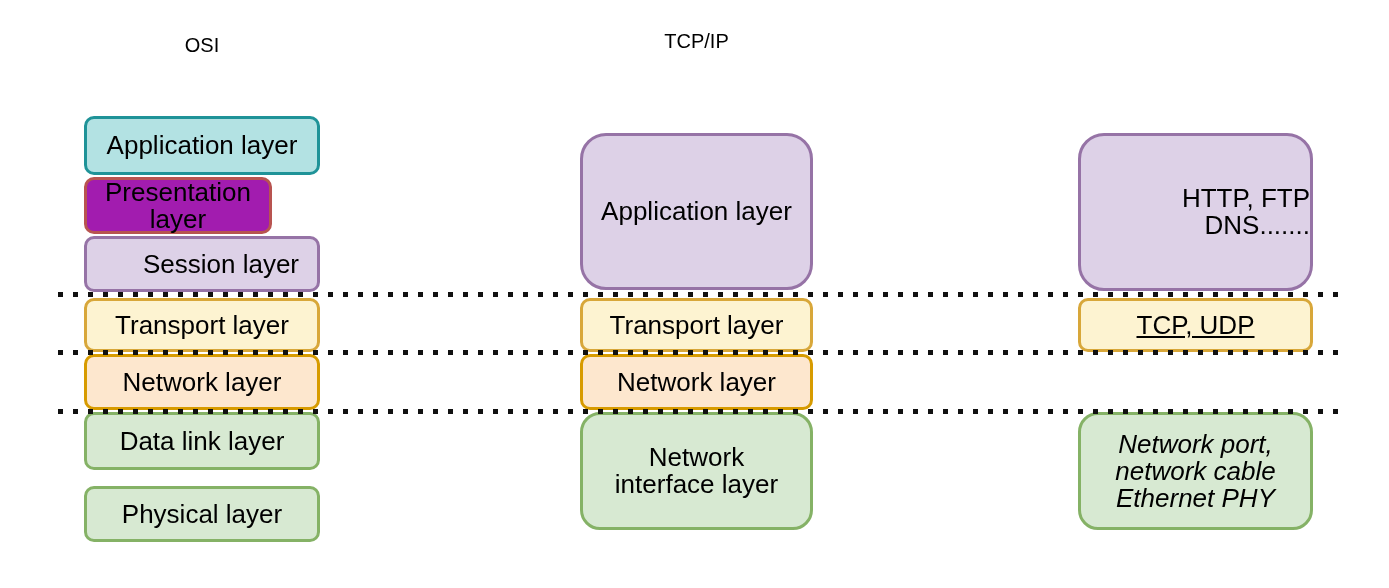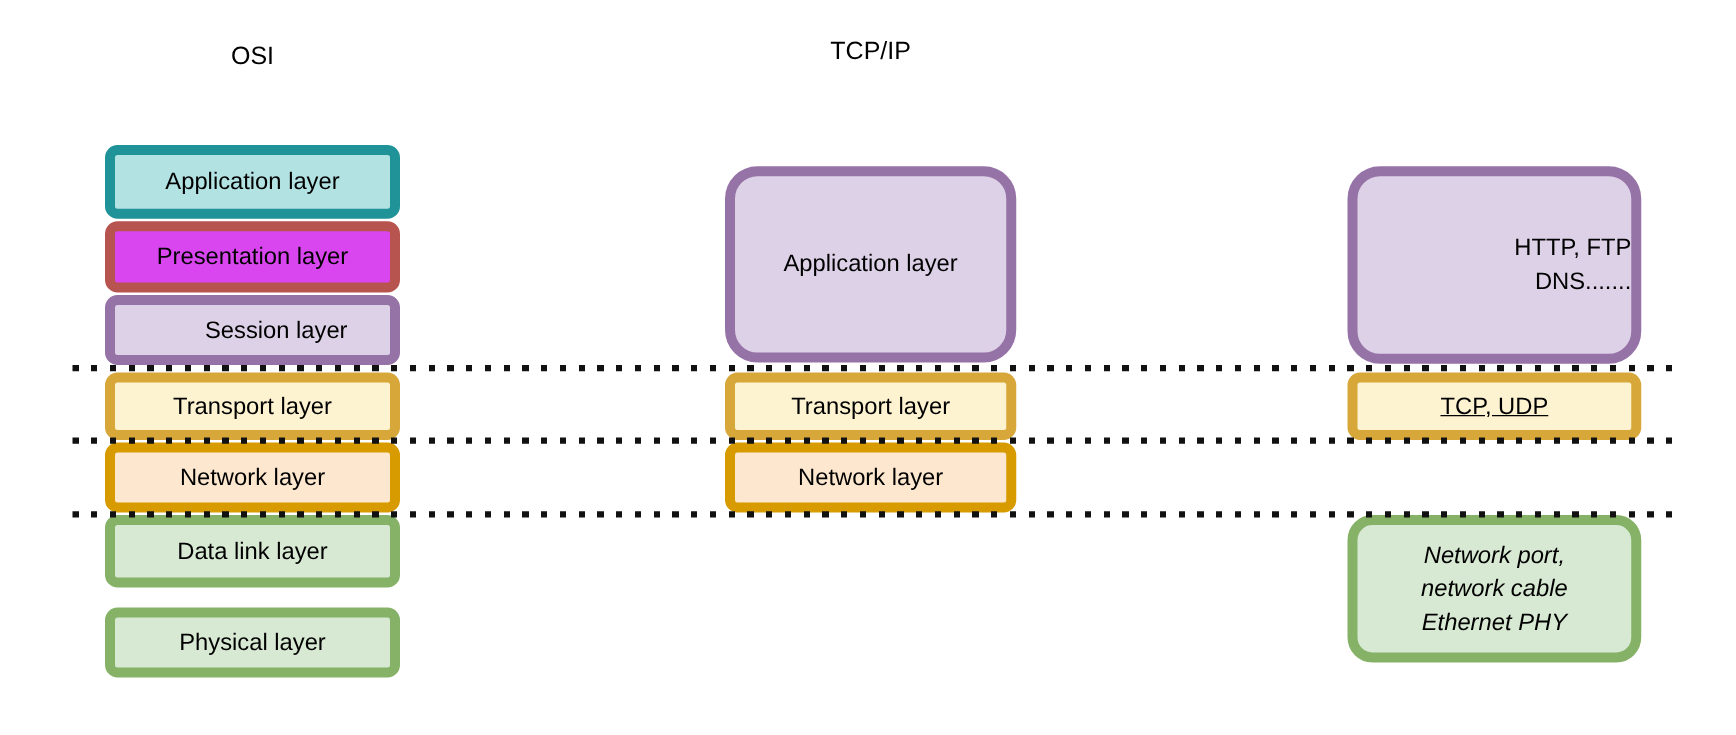--- a/index.html
+++ b/index.html
@@ -18,28 +18,28 @@
   }
   .col-title {
     position: absolute;
     text-align: center;
     font-size: 20px;
     color: #000;
   }
   .box {
     position: absolute;
     box-sizing: border-box;
-    border: 8px solid #b91c1c;
+    border: 3px solid #b91c1c;
     background: #eee;
     display: flex;
     flex-direction: column;
     align-items: center;
     justify-content: center;
     text-align: center;
-    font-size: 19px;
+    font-size: 26px;
     line-height: 27px;
     color: #000;
     z-index: 1;
   }
   .r-small { border-radius: 10px; }
   .r-mid   { border-radius: 20px; }
   .r-large { border-radius: 26px; }
   .wrap-narrow { max-width: 185px; display: inline-block; }
   .dotted-line {
     position: absolute;
@@ -57,21 +57,21 @@
   <div class="col-title" style="left:84px; top:34px; width:236px;">OSI</div>
   <div class="col-title" style="left:580px; top:30px; width:233px;">TCP/IP</div>
 
   <div class="dotted-line" style="left:58px; top:292px; width:1287px;"></div>
   <div class="dotted-line" style="left:58px; top:350px; width:1287px;"></div>
   <div class="dotted-line" style="left:58px; top:409px; width:1287px;"></div>
 
   <div class="box r-small" style="left: 84px; top: 116px; width: 236px; height: 59px; background: rgb(179, 226, 227); border-color: rgb(31, 147, 152);">
     <span class="label-line">Application layer</span>
   </div>
-  <div class="box r-small" style="left: 84px; top: 177px; width: 236px; height: 57px; background: #d946ef; border-color: rgb(184, 84, 80);">
+  <div class="box r-small" style="left: 84px; top: 177px; width: 188px; height: 57px; background: #a21caf; border-color: rgb(184, 84, 80);">
     <span class="label-line">Presentation layer</span>
   </div>
   <div class="box r-small" style="left: 84px; top: 236px; width: 236px; height: 56px; background: rgb(221, 209, 231); border-color: rgb(150, 115, 166); padding-left: 38px;">
     <span class="label-line">Session layer</span>
   </div>
   <div class="box r-small" style="left: 84px; top: 298px; width: 236px; height: 54px; background: rgb(253, 243, 209); border-color: rgb(216, 167, 58);">
     <span class="label-line">Transport layer</span>
   </div>
   <div class="box r-small" style="left: 84px; top: 354px; width: 236px; height: 56px; background: rgb(253, 231, 206); border-color: rgb(215, 155, 0);">
     <span class="label-line">Network layer</span>
@@ -85,20 +85,23 @@
 
   <div class="box r-large" style="left: 580px; top: 133px; width: 233px; height: 157px; background: rgb(221, 209, 231); border-color: rgb(150, 115, 166);">
     <span class="label-line">Application layer</span>
   </div>
   <div class="box r-small" style="left: 580px; top: 298px; width: 233px; height: 54px; background: rgb(253, 243, 209); border-color: rgb(216, 167, 58);">
     <span class="label-line">Transport layer</span>
   </div>
   <div class="box r-small" style="left: 580px; top: 354px; width: 233px; height: 56px; background: rgb(253, 231, 206); border-color: rgb(215, 155, 0);">
     <span class="label-line">Network layer</span>
   </div>
+  <div class="box r-mid" style="left: 580px; top: 412px; width: 233px; height: 118px; background: rgb(215, 233, 210); border-color: rgb(133, 178, 102);">
+    <span class="label-line wrap-narrow">Network interface layer</span>
+  </div>
 
   <div class="box r-large" style="left: 1078px; top: 133px; width: 235px; height: 158px; background: rgb(221, 209, 231); border-color: rgb(150, 115, 166); align-items: flex-end;">
     <span class="label-line">HTTP, FTP</span>
     <span class="label-line">DNS.......</span>
   </div>
   <div class="box r-small" style="left: 1078px; top: 298px; width: 235px; height: 54px; background: rgb(253, 243, 209); border-color: rgb(216, 167, 58); text-decoration: underline;">
     <span class="label-line">TCP, UDP</span>
   </div>
   <div class="box r-mid" style="left: 1078px; top: 412px; width: 235px; height: 118px; background: rgb(215, 233, 210); border-color: rgb(133, 178, 102); font-style: italic;">
     <span class="label-line">Network port,</span>

